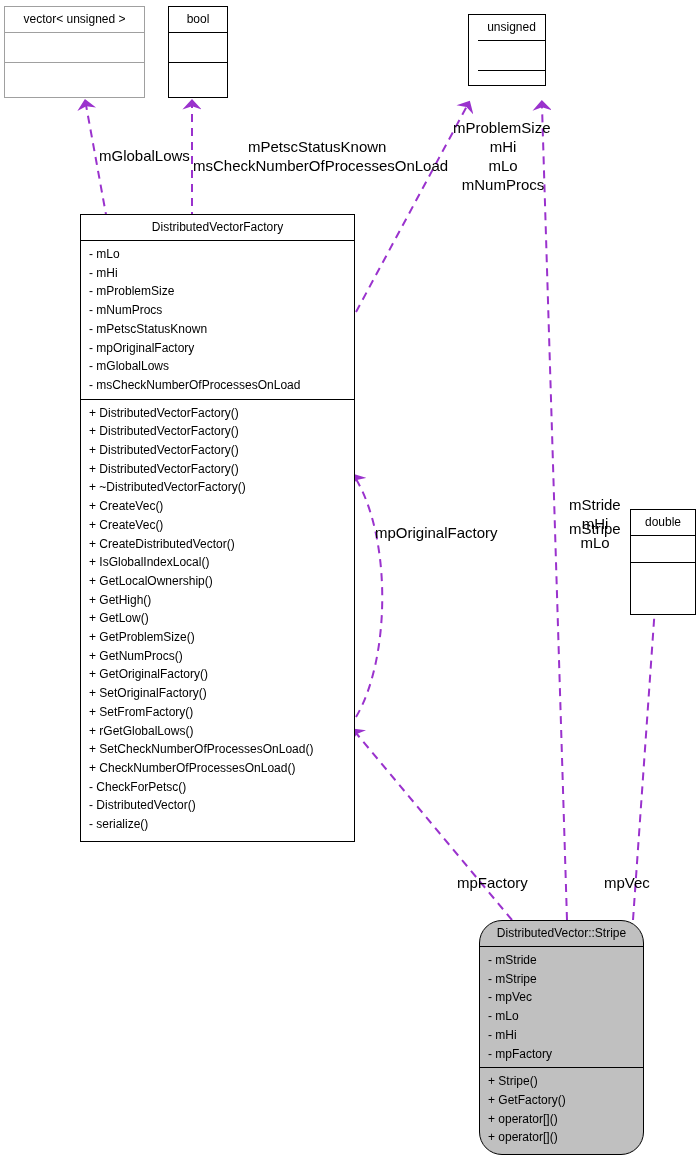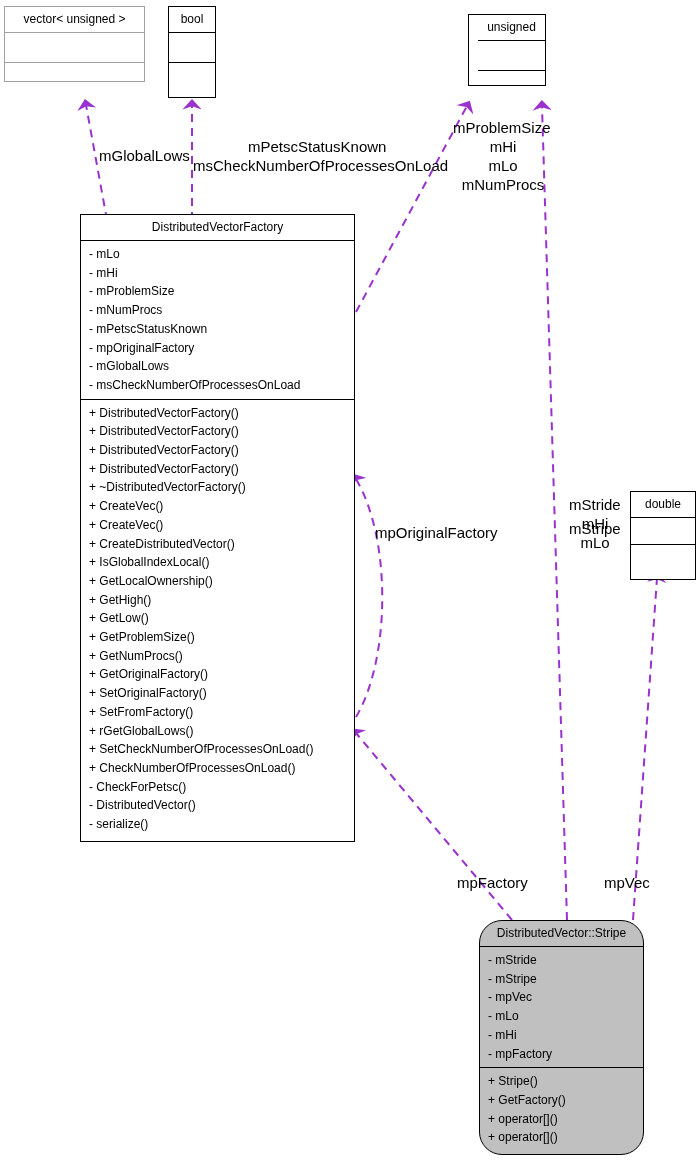--- a/index.html
+++ b/index.html
@@ -108,45 +108,45 @@
 
     <g>
       <path d="M 512,920 L 356,733" stroke="#9a32cd" stroke-width="2" stroke-dasharray="8,6" fill="none" marker-end="url(#arrowUp)"></path>
     </g>
 
     <g>
       <path d="M 633,920 L 657,578" stroke="#9a32cd" stroke-width="2" stroke-dasharray="8,6" fill="none" marker-end="url(#arrowUp)"></path>
     </g>
   </svg>
 
-  <div class="umlbox light" style="left:4px; top:6px; width:141px; height:76px;">
+  <div class="umlbox light" style="left:4px; top:6px; width:141px; height:92px;">
     <div class="title">vector&lt; unsigned &gt;</div>
     <div class="sep"></div>
     <div class="compartment empty" style="height:29px;"></div>
     <div class="sep"></div>
     <div class="compartment empty" style="height:29px;"></div>
   </div>
 
-  <div class="umlbox" style="left:168px; top:6px; width:48px; height:92px;">
+  <div class="umlbox" style="left:168px; top:6px; width:60px; height:92px;">
     <div class="title">bool</div>
     <div class="sep"></div>
     <div class="compartment empty" style="height:29px;"></div>
     <div class="sep"></div>
     <div class="compartment empty" style="height:29px;"></div>
   </div>
 
   <div class="umlbox" style="left:468px; top:14px; width:78px; height:72px;padding-left:9px;">
     <div class="title">unsigned</div>
     <div class="sep"></div>
     <div class="compartment empty" style="height:29px;"></div>
     <div class="sep"></div>
     <div class="compartment empty" style="height:29px;"></div>
   </div>
 
-  <div class="umlbox" style="left:630px; top:491px; width:66px; height:89px;">
+  <div class="umlbox" style="left:630px; top:509px; width:66px; height:106px;">
     <div class="title">double</div>
     <div class="sep"></div>
     <div class="compartment empty" style="height:26px;"></div>
     <div class="sep"></div>
     <div class="compartment empty" style="height:26px;"></div>
   </div>
 
   <div class="umlbox" style="left:80px; top:214px; width:275px; height:628px;">
     <div class="title">DistributedVectorFactory</div>
     <div class="sep"></div>

